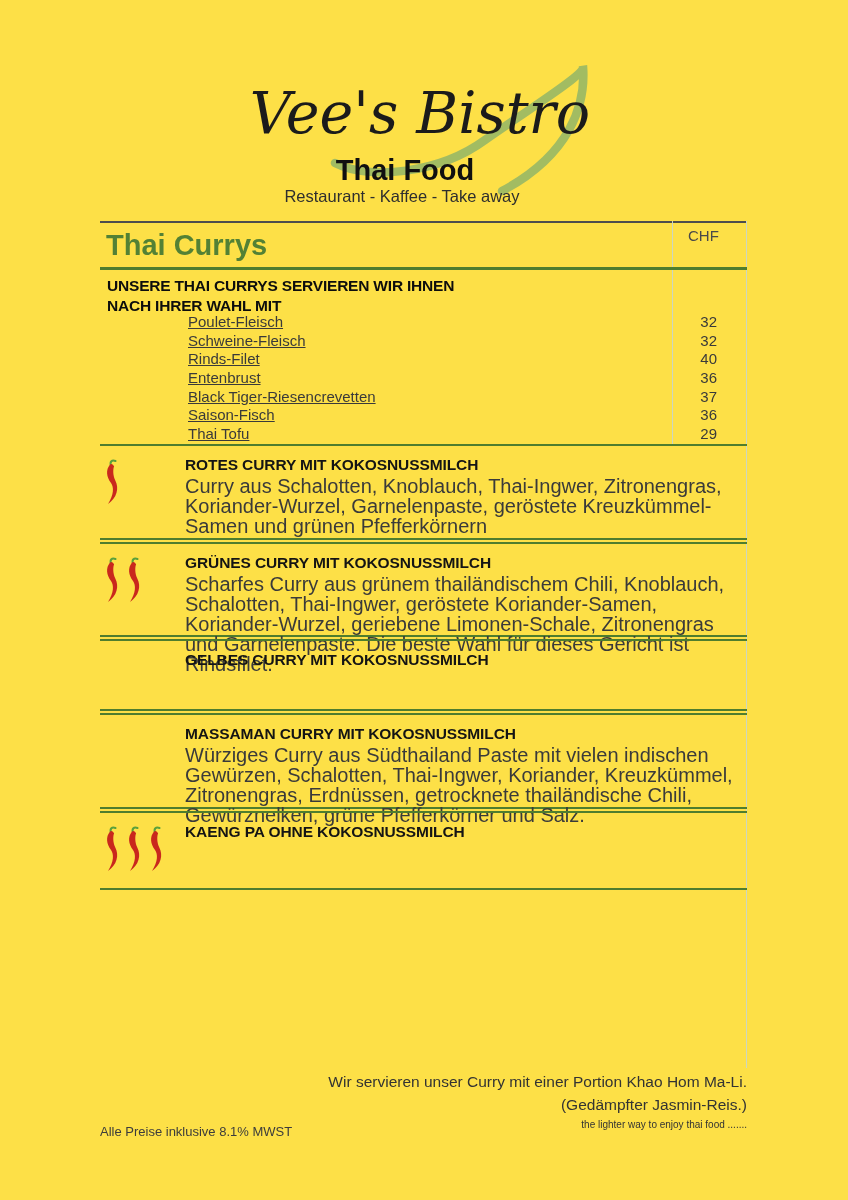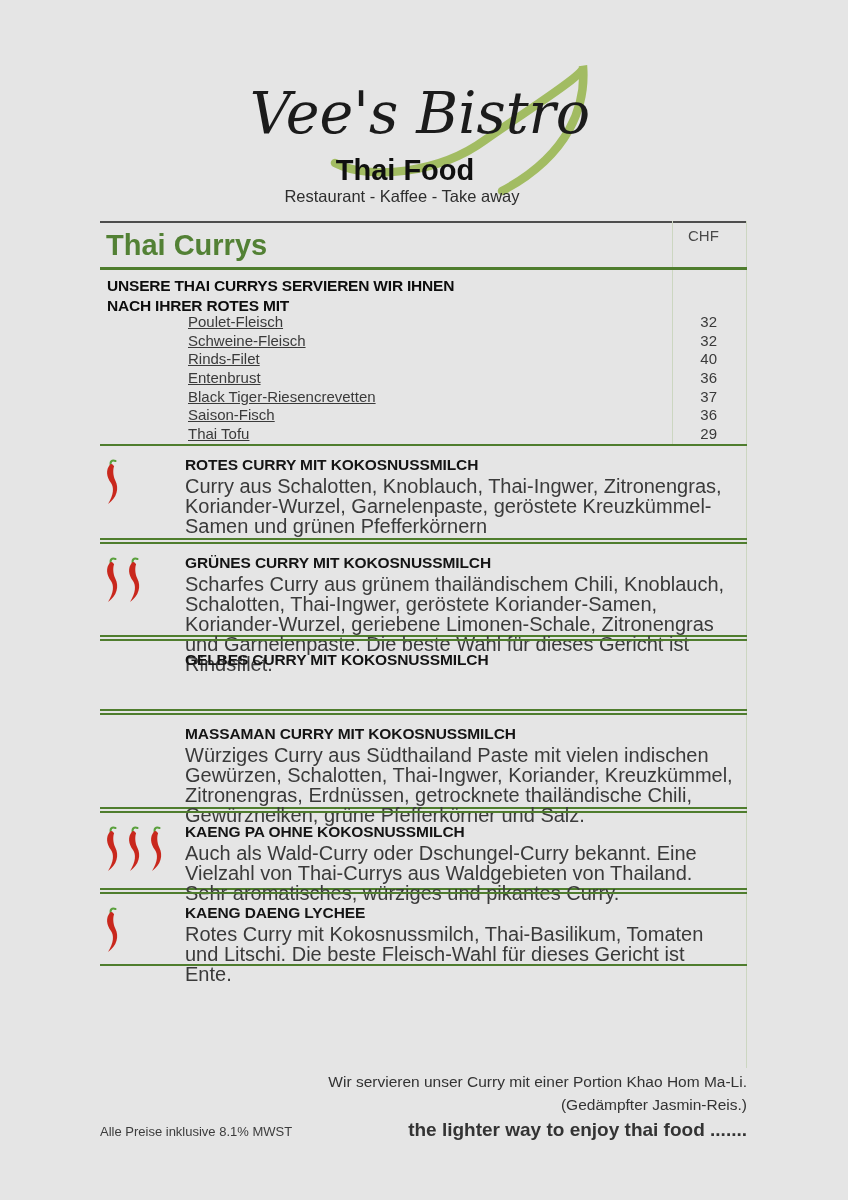--- a/index.html
+++ b/index.html
@@ -1,16 +1,16 @@
 <!DOCTYPE html>
 <html><head>
 <meta charset="utf-8">
 <style>
   html,body{margin:0;padding:0;background:#fff;}
-  .page{position:relative;width:848px;height:1200px;background:#e5e5e5;overflow:hidden;
+  .page{position:relative;width:848px;height:1200px;background:#fde047;overflow:hidden;
         font-family:"Liberation Sans",sans-serif;margin:0 auto;}
 
   
   .logo{position:absolute;left:240px;top:45px;width:360px;height:160px;}
   .swoosh{fill:none;stroke:#a2bc62;stroke-width:8.5;stroke-linecap:round;}
   .brand{font-family:"DejaVu Serif",serif;font-style:italic;font-size:57px;fill:#1b1b1b;}
   .brand-sub{font-family:"Liberation Sans",sans-serif;font-weight:bold;font-size:29px;fill:#101010;}
   .brand-tag{font-family:"Liberation Sans",sans-serif;font-size:16.5px;fill:#2e2e2e;}
 
   
@@ -49,21 +49,21 @@
   .chilis{position:absolute;left:2px;top:12px;display:flex;}
   .chili{width:21px;height:52px;margin-right:1px;}
   .chili-stem{fill:none;stroke:#5aa03c;stroke-width:2;stroke-linecap:round;}
   .chili-body{fill:#c9281d;}
 
   
   .note1,.note2{position:absolute;left:100px;width:647px;text-align:right;font-size:15.5px;color:#333;}
   .note1{top:1073px;}
   .note2{top:1096px;}
   .tax{position:absolute;left:100px;top:1124px;font-size:13px;color:#3c3c3c;}
-  .slogan{position:absolute;right:101px;top:1119px;font-size:19px;color:#333;font-weight:bold;}
+  .slogan{position:absolute;right:101px;top:1119px;font-size:10px;color:#333;}
 </style>
 </head>
 <body>
 
 <div class="page">
 
   <svg class="logo" viewBox="0 0 360 160" aria-hidden="true">
     <path class="swoosh" d="M 95 118 C 130 136, 200 128, 245 95 C 295 60, 345 30, 343 21 C 346 60, 330 110, 262 146"></path>
     <text class="brand" x="180" y="88" text-anchor="middle">Vee's Bistro</text>
     <text class="brand-sub" x="165" y="135" text-anchor="middle">Thai Food</text>
@@ -72,21 +72,21 @@
 
   <div class="rule rule-top"></div>
   <div class="vline vline-prices"></div>
   <div class="vline vline-right"></div>
   <div class="chf">CHF</div>
   <h1 class="title">Thai Currys</h1>
   <div class="rule rule-title"></div>
 
   <div class="intro">
     <div>UNSERE THAI CURRYS SERVIEREN WIR IHNEN</div>
-    <div>NACH IHRER ROTES MIT</div>
+    <div>NACH IHRER WAHL MIT</div>
   </div>
 
   <div class="price-rows">
   <div class="price-row">
     <span class="dish">Poulet-Fleisch</span>
     <span class="price">32</span>
   </div>
 
   <div class="price-row">
     <span class="dish">Schweine-Fleisch</span>
@@ -169,33 +169,22 @@
     <path class="chili-stem" d="M8.5 8 C 7 3.5, 9.5 1.5, 13 3"></path>
     <path class="chili-body" d="M7.5 6.5 C 3 12, 4 19, 8.5 25 C 11.5 29.5, 11.5 36, 5.5 46 C 14.5 40, 16.8 30, 12.8 22.5 C 10.3 17.5, 10.4 11, 11.6 8.5 C 10 5.5, 8.6 5.6, 7.5 6.5 Z"></path>
   </svg>
 
   <svg class="chili" viewBox="0 0 20 52" aria-hidden="true">
     <path class="chili-stem" d="M8.5 8 C 7 3.5, 9.5 1.5, 13 3"></path>
     <path class="chili-body" d="M7.5 6.5 C 3 12, 4 19, 8.5 25 C 11.5 29.5, 11.5 36, 5.5 46 C 14.5 40, 16.8 30, 12.8 22.5 C 10.3 17.5, 10.4 11, 11.6 8.5 C 10 5.5, 8.6 5.6, 7.5 6.5 Z"></path>
   </svg>
 </div>
     <h2 class="sec-title">KAENG PA OHNE KOKOSNUSSMILCH</h2>
-    <p class="sec-desc">Auch als Wald-Curry oder Dschungel-Curry bekannt. Eine Vielzahl von Thai-Currys aus Waldgebieten von Thailand. Sehr aromatisches, würziges und pikantes Curry.</p>
   </section>
 
 
-  <section class="curry-section">
-    <div class="chilis">
-  <svg class="chili" viewBox="0 0 20 52" aria-hidden="true">
-    <path class="chili-stem" d="M8.5 8 C 7 3.5, 9.5 1.5, 13 3"></path>
-    <path class="chili-body" d="M7.5 6.5 C 3 12, 4 19, 8.5 25 C 11.5 29.5, 11.5 36, 5.5 46 C 14.5 40, 16.8 30, 12.8 22.5 C 10.3 17.5, 10.4 11, 11.6 8.5 C 10 5.5, 8.6 5.6, 7.5 6.5 Z"></path>
-  </svg>
-</div>
-    <h2 class="sec-title">KAENG DAENG LYCHEE</h2>
-    <p class="sec-desc">Rotes Curry mit Kokosnussmilch, Thai-Basilikum, Tomaten und Litschi. Die beste Fleisch-Wahl für dieses Gericht ist Ente.</p>
-  </section>
 </div>
 
   <div class="note1">Wir servieren unser Curry mit einer Portion Khao Hom Ma-Li.</div>
   <div class="note2">(Gedämpfter Jasmin-Reis.)</div>
   <div class="tax">Alle Preise inklusive 8.1% MWST</div>
   <div class="slogan">the lighter way to enjoy thai food .......</div>
 </div>
 
 </body></html>

